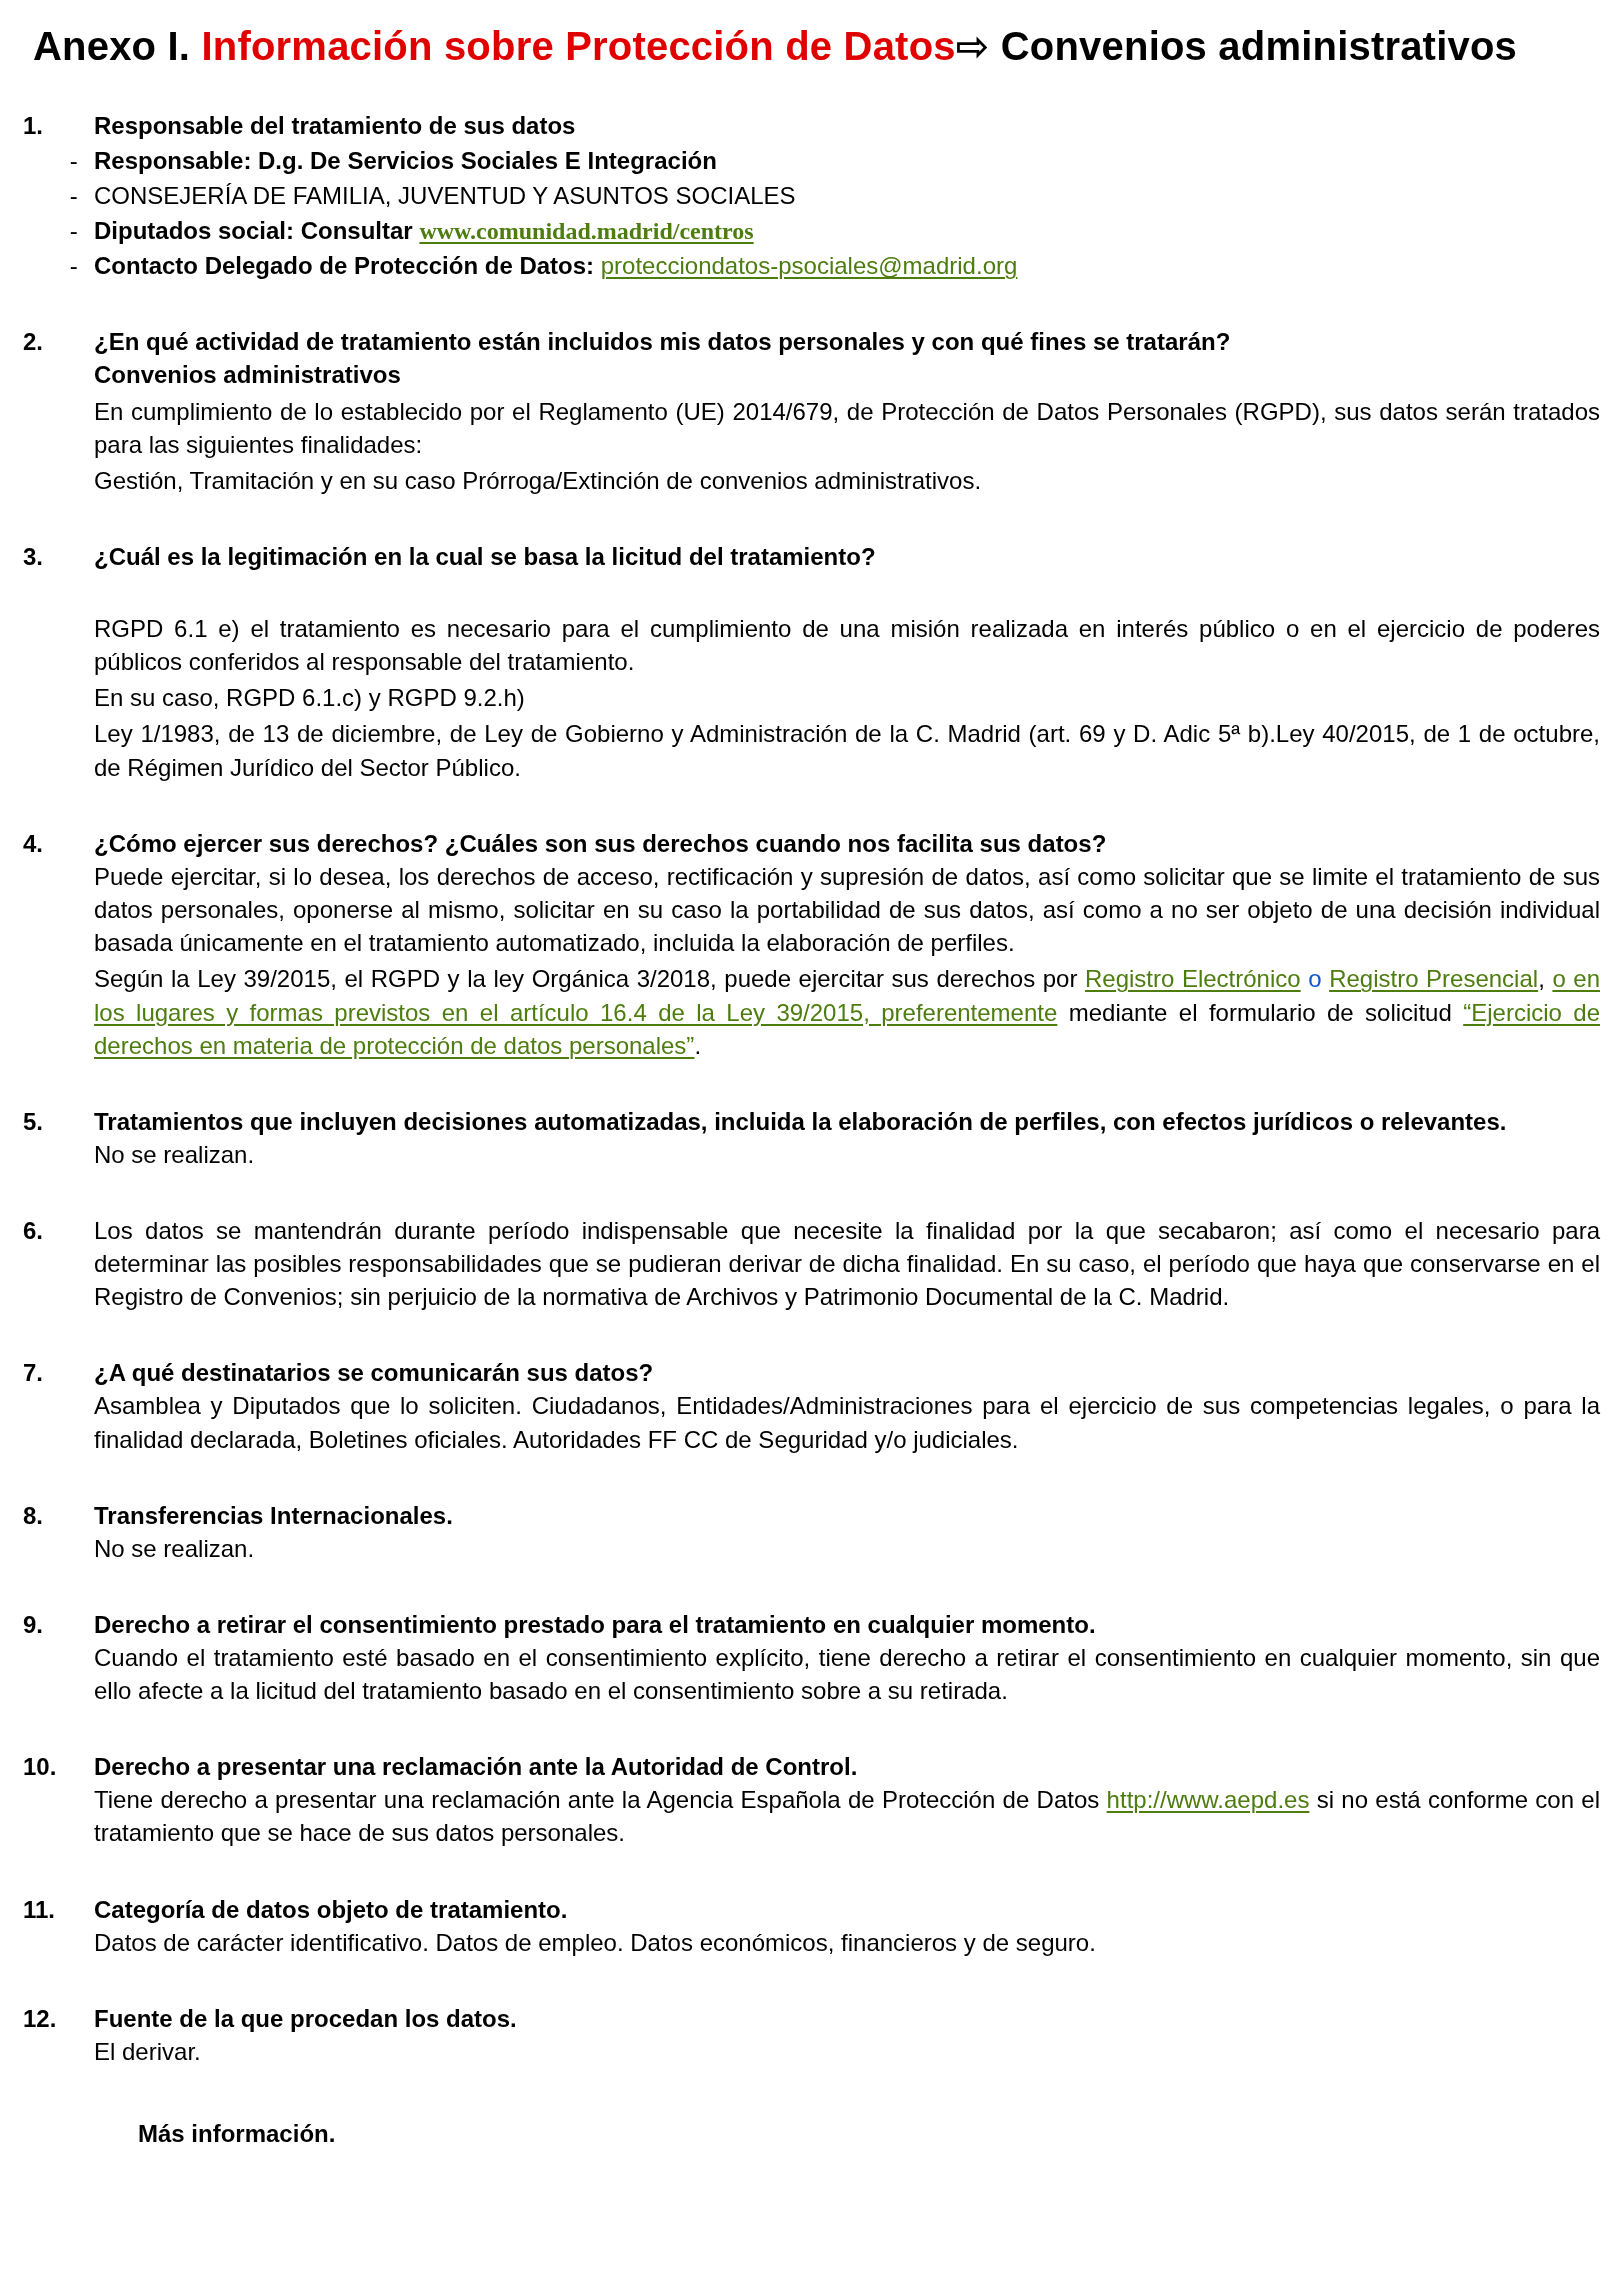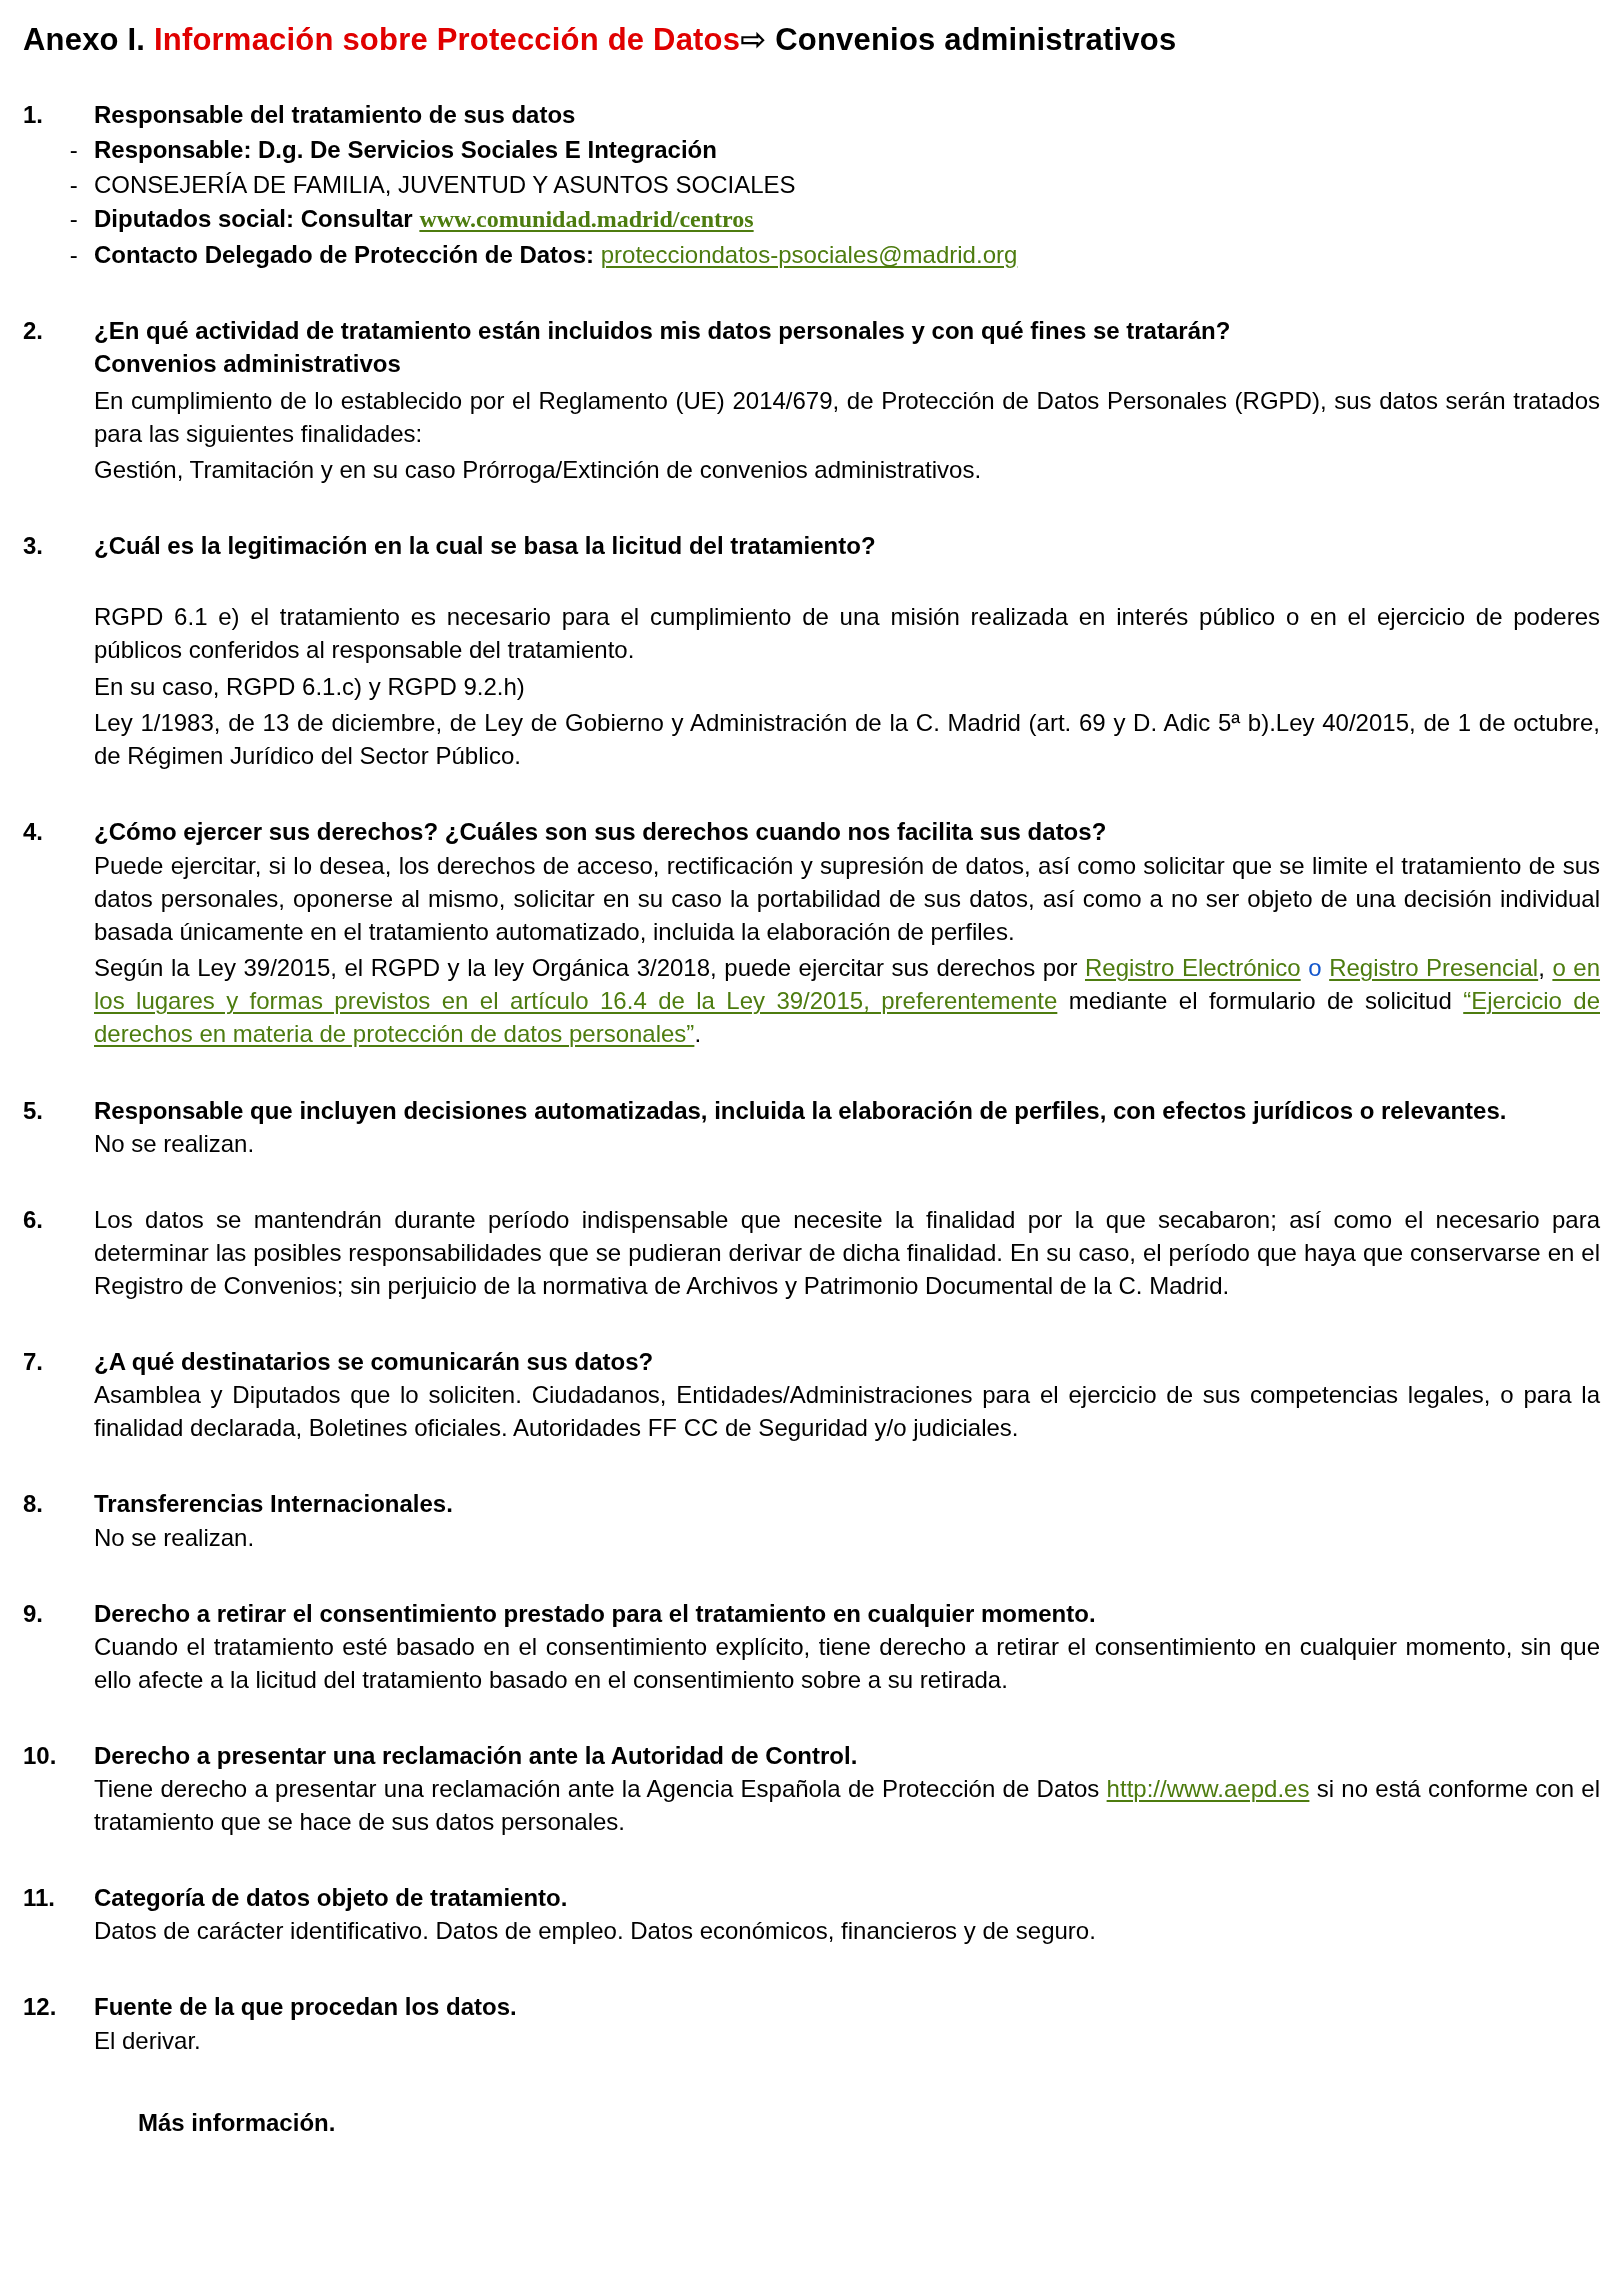--- a/index.html
+++ b/index.html
@@ -8,24 +8,24 @@
     width: 1623px;
     min-height: 2284px;
     font-family: "Liberation Sans", "DejaVu Sans", sans-serif;
     font-size: 24px;
     line-height: 1.38;
     color: #000000;
   }
   .page { padding: 21.4px 23px 33px 23px; }
 
   .doc-title {
-    font-size: 31px;
+    font-size: 40px;
     font-weight: bold;
     line-height: 1.25;
-    margin-left: 0;
+    margin-left: 10px;
     margin-bottom: 38px;
     letter-spacing: 0.2px;
   }
   .t-red { color: #e00000; }
   .t-arrow { font-weight: bold; }
 
   .section { display: flex; margin-top: 43px; }
   #sections .section:first-child { margin-top: 0; }
   .section.no-body { margin-top: 49px; gap: 44px; }
 
@@ -119,21 +119,21 @@
         <div class="num">4.</div>
         <div class="sec-content">
           <div class="heading">¿Cómo ejercer sus derechos? ¿Cuáles son sus derechos cuando nos facilita sus datos?</div>
           <div class="para"><span class="normal">Puede ejercitar, si lo desea, los derechos de acceso, rectificación y supresión de datos, así como solicitar que se limite el tratamiento de sus datos personales, oponerse al mismo, solicitar en su caso la portabilidad de sus datos, así como a no ser objeto de una decisión individual basada únicamente en el tratamiento automatizado, incluida la elaboración de perfiles.</span></div>
           <div class="para"><span class="normal">Según la Ley 39/2015, el RGPD y la ley Orgánica 3/2018, puede ejercitar sus derechos por </span><a class="link" href="#">Registro Electrónico</a><span class="blue"> o </span><a class="link" href="#">Registro Presencial</a><span class="normal">, </span><a class="link" href="#">o en los lugares y formas previstos en el artículo 16.4 de la Ley 39/2015, preferentemente</a><span class="normal"> mediante el formulario de solicitud </span><a class="link" href="#">“Ejercicio de derechos en materia de protección de datos personales”</a><span class="normal">.</span></div>
         </div>
       </div>
       <div class="section">
         <div class="num">5.</div>
         <div class="sec-content">
-          <div class="heading">Responsable que incluyen decisiones automatizadas, incluida la elaboración de perfiles, con efectos jurídicos o relevantes.</div>
+          <div class="heading">Tratamientos que incluyen decisiones automatizadas, incluida la elaboración de perfiles, con efectos jurídicos o relevantes.</div>
           <div class="para"><span class="normal">No se realizan.</span></div>
         </div>
       </div>
       <div class="section">
         <div class="num">6.</div>
         <div class="sec-content">
           <div class="para"><span class="normal">Los datos se mantendrán durante período indispensable que necesite la finalidad por la que secabaron; así como el necesario para determinar las posibles responsabilidades que se pudieran derivar de dicha finalidad. En su caso, el período que haya que conservarse en el Registro de Convenios; sin perjuicio de la normativa de Archivos y Patrimonio Documental de la C. Madrid.</span></div>
         </div>
       </div>
       <div class="section">

